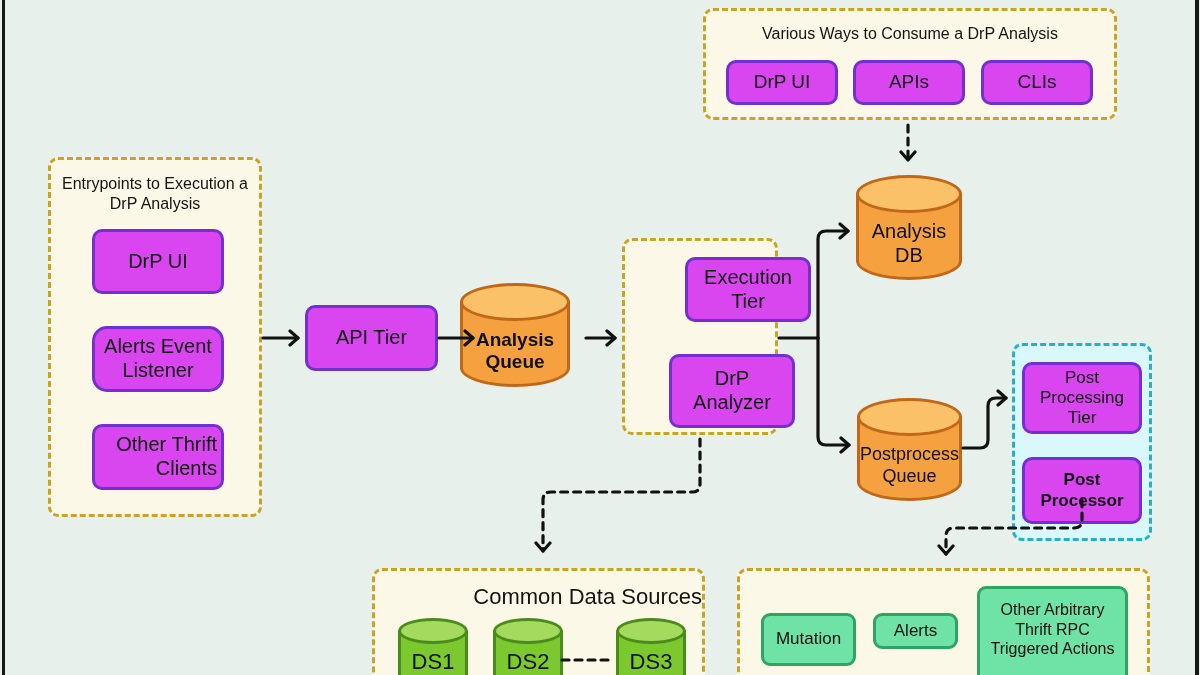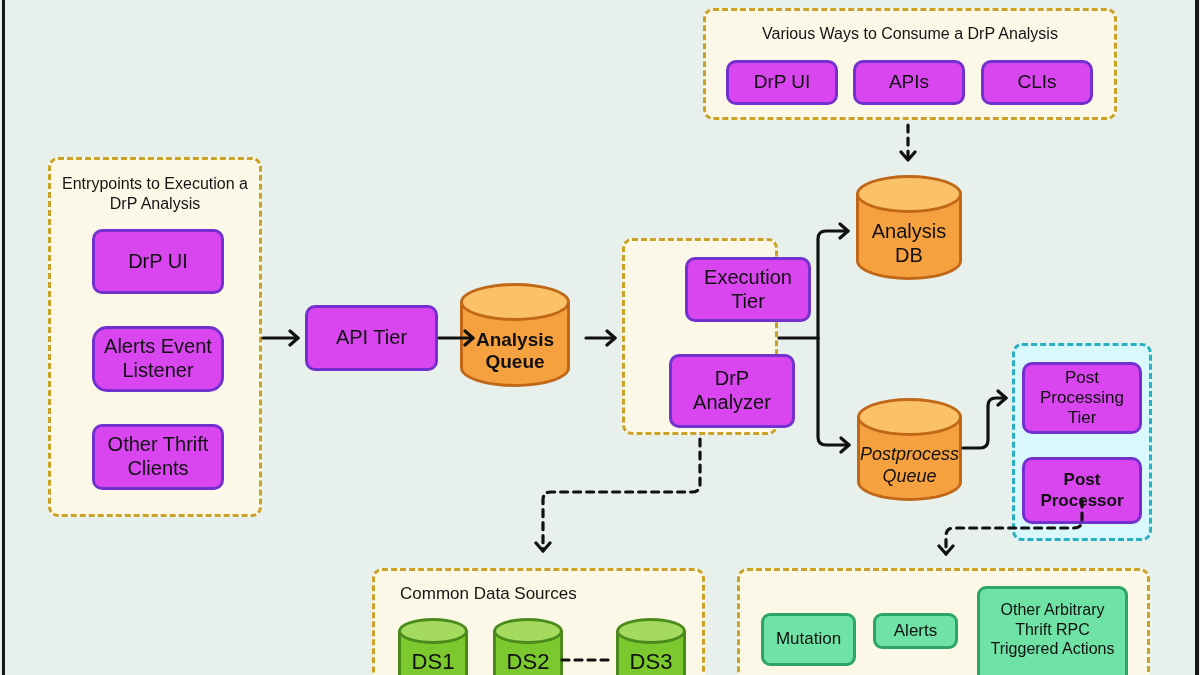--- a/index.html
+++ b/index.html
@@ -74,21 +74,21 @@
     <div class="panel-title center" style="top:13px;">Various Ways to Consume a DrP Analysis</div>
     <div class="node sm" style="left:20px;top:49px;width:112px;height:45px;">DrP UI</div>
     <div class="node sm" style="left:147px;top:49px;width:112px;height:45px;">APIs</div>
     <div class="node sm" style="left:275px;top:49px;width:112px;height:45px;">CLIs</div>
   </div>
 
   <div class="panel gold" style="left:48px;top:157px;width:214px;height:360px;">
     <div class="panel-title center" style="top:14px;left:10px;right:10px;">Entrypoints to Execution a DrP Analysis</div>
     <div class="node" style="left:41px;top:69px;width:132px;height:65px;">DrP UI</div>
     <div class="node" style="left:41px;top:166px;width:132px;height:66px;border-radius:15px;">Alerts Event Listener</div>
-    <div class="node" style="left:41px;top:264px;width:132px;height:66px;">Other Thrift Clients</div>
+    <div class="node" style="left:41px;top:264px;width:132px;height:66px;text-align:right;">Other Thrift Clients</div>
   </div>
 
   <div class="node" style="left:305px;top:305px;width:133px;height:66px;">API Tier</div>
 
   <div class="cyl orange" style="left:460px;top:283px;width:110px;height:104px;font-weight:bold;">
     <div class="body"></div>
     <div class="top"></div>
     <div class="label">Analysis Queue</div>
   </div>
 
@@ -96,33 +96,33 @@
     <div class="node" style="left:12px;top:16px;width:126px;height:65px;margin-left:48px;">Execution Tier</div>
     <div class="node" style="left:12px;top:113px;width:126px;height:74px;margin-left:32px;">DrP Analyzer</div>
   </div>
 
   <div class="cyl orange" style="left:856px;top:175px;width:106px;height:105px;">
     <div class="body"></div>
     <div class="top"></div>
     <div class="label" style="font-size:20px;">Analysis DB</div>
   </div>
 
-  <div class="cyl orange" style="left:857px;top:398px;width:105px;height:103px;font-style:italic;">
+  <div class="cyl orange" style="left:857px;top:398px;width:105px;height:103px;">
     <div class="body"></div>
     <div class="top"></div>
     <div class="label" style="font-size:18px;">Postprocess Queue</div>
   </div>
 
   <div class="panel cyan" style="left:1012px;top:299px;width:140px;height:198px;">
     <div class="node xs" style="left:7px;top:16px;width:120px;height:72px;">Post Processing Tier</div>
     <div class="node xs" style="left:7px;top:111px;width:120px;height:67px;font-weight:bold;">Post Processor</div>
   </div>
 
   <div class="panel gold" style="left:372px;top:568px;width:333px;height:130px;">
-    <div class="panel-title" style="top:12px;left:25px;font-size:17px;text-align:left;">Common Data Sources</div>
+    <div class="panel-title" style="top:12px;left:25px;font-size:22px;text-align:right;">Common Data Sources</div>
     <div class="cyl green" style="left:23px;top:47px;width:70px;height:90px;">
       <div class="body"></div>
       <div class="top"></div>
       <div class="label">DS1</div>
     </div>
     <div class="cyl green" style="left:118px;top:47px;width:70px;height:90px;">
       <div class="body"></div>
       <div class="top"></div>
       <div class="label">DS2</div>
     </div>

